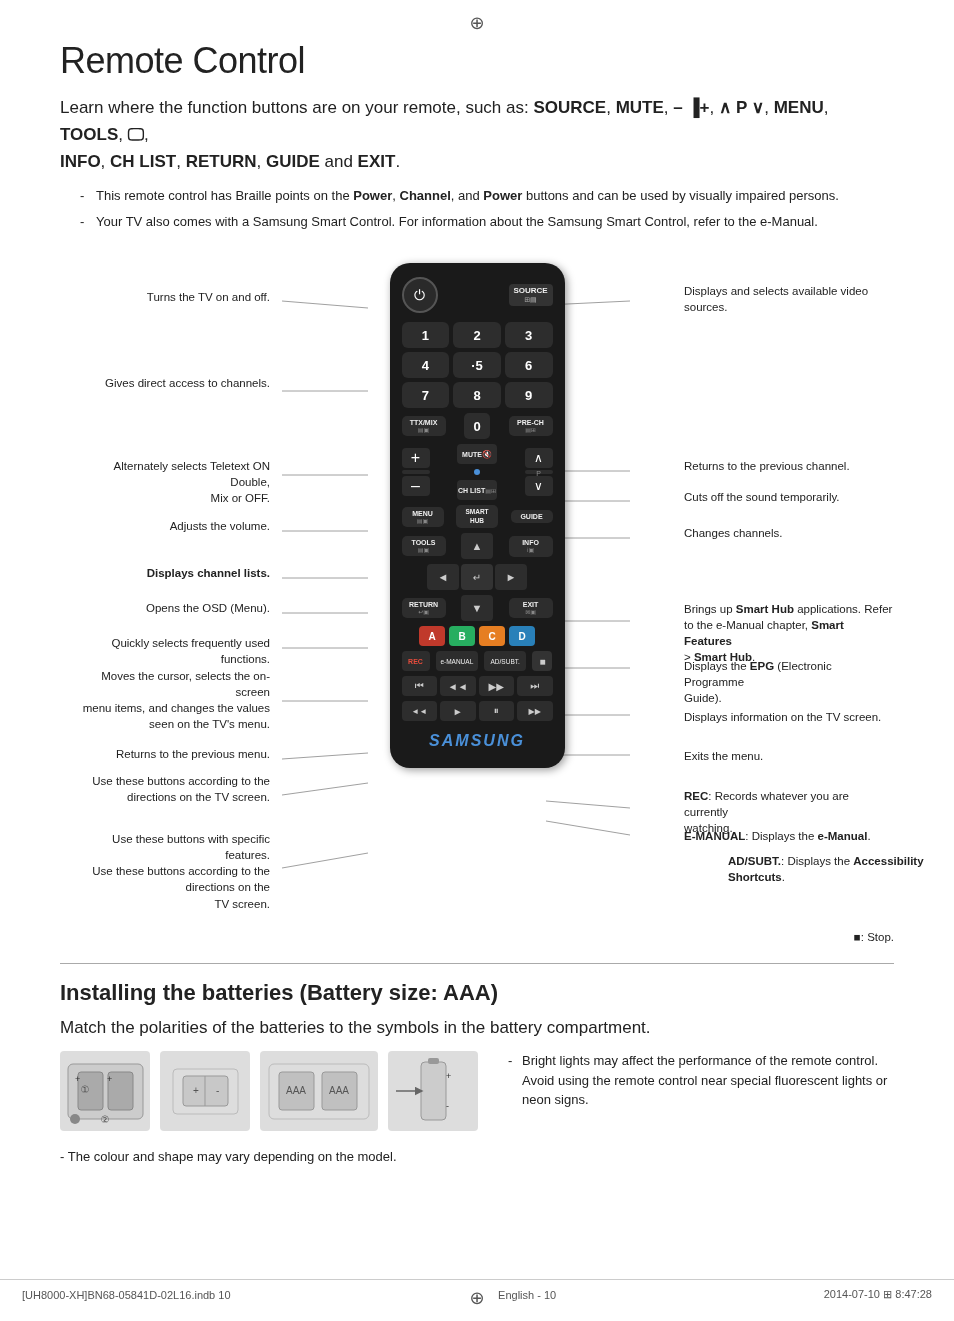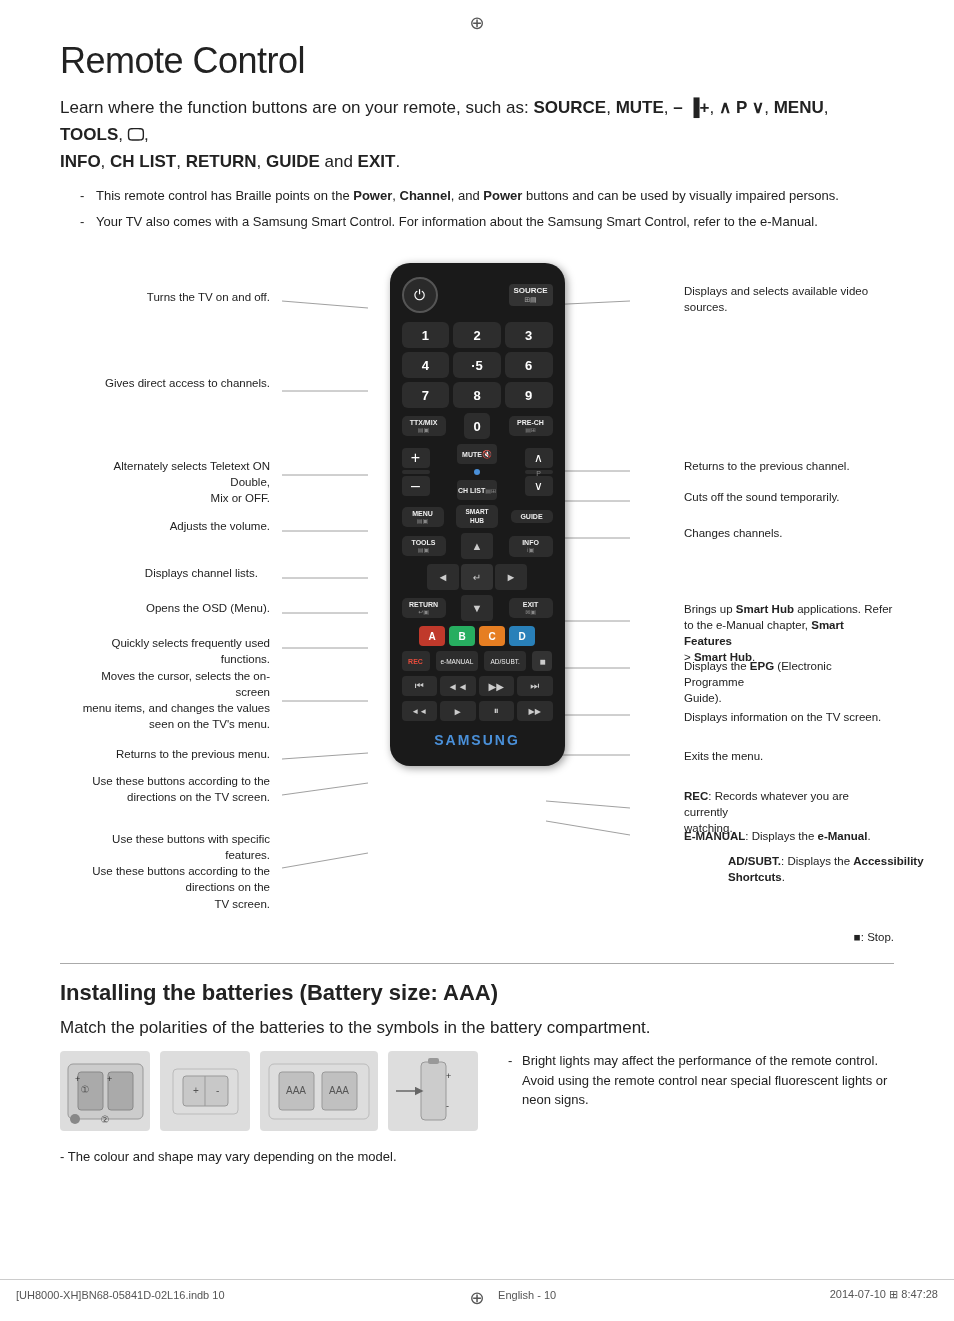--- a/index.html
+++ b/index.html
@@ -499,25 +499,26 @@
       display: flex;
       align-items: center;
       justify-content: center;
       color: #ccc;
       font-size: 10px;
     }
 
     
     .samsung-logo {
       color: #4a90d9;
-      font-size: 14px;
+      font-size: 16px;
       font-weight: bold;
       letter-spacing: 2px;
       text-align: center;
       margin-top: 6px;
+      font-style: italic;
     }
 
     
     .section-title {
       font-size: 22px;
       font-weight: bold;
       margin-bottom: 8px;
       margin-top: 10px;
     }
 
@@ -582,21 +583,21 @@
 
     
     .page-footer {
       position: absolute;
       bottom: 20px;
       left: 0;
       right: 0;
       display: flex;
       justify-content: center;
       align-items: center;
-      padding: 0 16px;
+      padding: 0 22px;
       font-size: 11px;
       color: #555;
       border-top: 1px solid #ccc;
       padding-top: 8px;
     }
 
     .footer-page-num {
       text-align: center;
       flex: 1;
     }
@@ -711,21 +712,21 @@
       <line x1="486" y1="548" x2="570" y2="555" stroke="#888" stroke-width="0.8"></line>
 
       <line x1="486" y1="568" x2="570" y2="582" stroke="#888" stroke-width="0.8"></line>
     </svg>
 
     <div style="width:220px; position:relative; flex-shrink:0;">
       <div class="ann-text left" style="right:10px; top:36px; width:180px;">Turns the TV on and off.</div>
       <div class="ann-text left" style="right:10px; top:122px; width:180px;">Gives direct access to channels.</div>
       <div class="ann-text left" style="right:10px; top:205px; width:180px;">Alternately selects Teletext ON Double,<br>Mix or OFF.</div>
       <div class="ann-text left" style="right:10px; top:265px; width:180px;">Adjusts the volume.</div>
-      <div class="ann-text left" style="right:22px; top:312px; width:180px;">Displays channel lists.</div>
+      <div class="ann-text left" style="right:10px; top:312px; width:180px;font-weight:bold;">Displays channel lists.</div>
       <div class="ann-text left" style="right:10px; top:347px; width:180px;">Opens the OSD (Menu).</div>
       <div class="ann-text left" style="right:10px; top:382px; width:180px;">Quickly selects frequently used functions.</div>
       <div class="ann-text left" style="right:10px; top:415px; width:200px;">Moves the cursor, selects the on-screen<br>menu items, and changes the values<br>seen on the TV's menu.</div>
       <div class="ann-text left" style="right:10px; top:493px; width:180px;">Returns to the previous menu.</div>
       <div class="ann-text left" style="right:10px; top:520px; width:180px;">Use these buttons according to the<br>directions on the TV screen.</div>
       <div class="ann-text left" style="right:10px; top:578px; width:185px;">Use these buttons with specific features.<br>Use these buttons according to the<br>directions on the<br>TV screen.</div>
     </div>
 
     <div class="remote-wrapper">
       <div class="remote">

